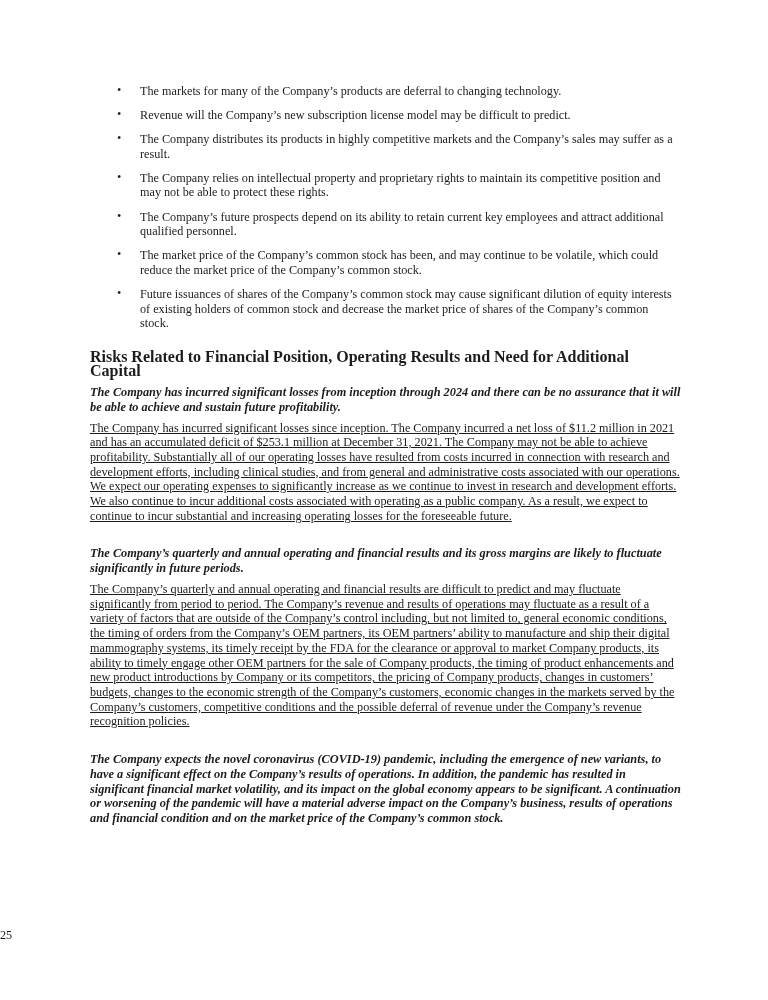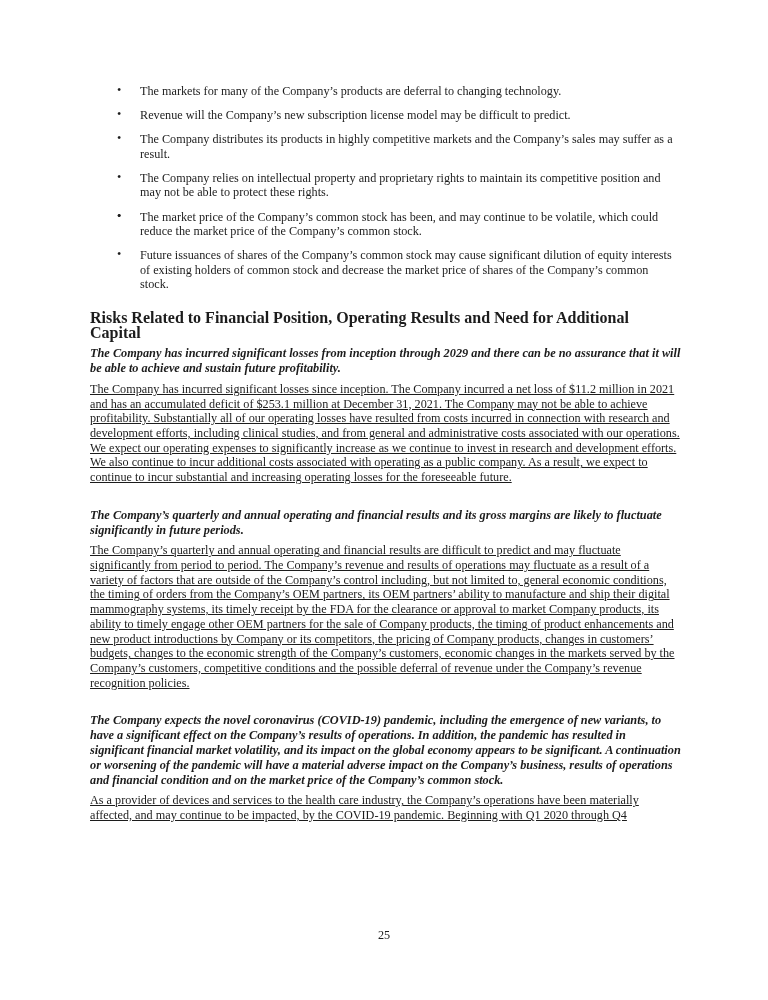--- a/index.html
+++ b/index.html
@@ -57,48 +57,46 @@
     font-size: 12.2px;
     line-height: 14.7px;
     margin-bottom: 6px;
     text-decoration: underline;
   }
   .page-number {
     position: absolute;
     top: 928px;
     left: 0;
     width: 100%;
-    text-align: center;
     font-size: 12.2px;
   }
 </style>
 </head>
 <body>
 
 <div class="page">
   <div class="content">
 
     <ul class="bullet-list">
       <li><span class="marker">•</span><span>The markets for many of the Company’s products are deferral to changing technology.</span></li>
       <li><span class="marker">•</span><span>Revenue will the Company’s new subscription license model may be difficult to predict.</span></li>
       <li><span class="marker">•</span><span>The Company distributes its products in highly competitive markets and the Company’s sales may suffer as a result.</span></li>
       <li><span class="marker">•</span><span>The Company relies on intellectual property and proprietary rights to maintain its competitive position and may not be able to protect these rights.</span></li>
-      <li><span class="marker">•</span></li>
+      <li><span class="marker">•</span><span>The Company’s future prospects depend on its ability to retain current key employees and attract additional qualified personnel.</span></li>
       <li><span class="marker">•</span><span>The market price of the Company’s common stock has been, and may continue to be volatile, which could reduce the market price of the Company’s common stock.</span></li>
       <li><span class="marker">•</span><span>Future issuances of shares of the Company’s common stock may cause significant dilution of equity interests of existing holders of common stock and decrease the market price of shares of the Company’s common stock.</span></li>
     </ul>
 
     <h2 class="sec-heading">Risks Related to Financial Position, Operating Results and Need for Additional Capital</h2>
 
-    <p class="lead">The Company has incurred significant losses from inception through 2029 and there can be no assurance that it will be able to achieve and sustain future profitability.</p>
+    <p class="lead">The Company has incurred significant losses from inception through 2024 and there can be no assurance that it will be able to achieve and sustain future profitability.</p>
     <p class="body">The Company has incurred significant losses since inception. The Company incurred a net loss of $11.2 million in 2021 and has an accumulated deficit of $253.1 million at December 31, 2021. The Company may not be able to achieve profitability. Substantially all of our operating losses have resulted from costs incurred in connection with research and development efforts, including clinical studies, and from general and administrative costs associated with our operations. We expect our operating expenses to significantly increase as we continue to invest in research and development efforts. We also continue to incur additional costs associated with operating as a public company. As a result, we expect to continue to incur substantial and increasing operating losses for the foreseeable future.</p>
 
     <p class="lead">The Company’s quarterly and annual operating and financial results and its gross margins are likely to fluctuate significantly in future periods.</p>
     <p class="body">The Company’s quarterly and annual operating and financial results are difficult to predict and may fluctuate significantly from period to period. The Company’s revenue and results of operations may fluctuate as a result of a variety of factors that are outside of the Company’s control including, but not limited to, general economic conditions, the timing of orders from the Company’s OEM partners, its OEM partners’ ability to manufacture and ship their digital mammography systems, its timely receipt by the FDA for the clearance or approval to market Company products, its ability to timely engage other OEM partners for the sale of Company products, the timing of product enhancements and new product introductions by Company or its competitors, the pricing of Company products, changes in customers’ budgets, changes to the economic strength of the Company’s customers, economic changes in the markets served by the Company’s customers, competitive conditions and the possible deferral of revenue under the Company’s revenue recognition policies.</p>
 
 
     <p class="lead">The Company expects the novel coronavirus (COVID-19) pandemic, including the emergence of new variants, to have a significant effect on the Company’s results of operations. In addition, the pandemic has resulted in significant financial market volatility, and its impact on the global economy appears to be significant. A continuation or worsening of the pandemic will have a material adverse impact on the Company’s business, results of operations and financial condition and on the market price of the Company’s common stock.</p>
-    <p class="body">As a provider of devices and services to the health care industry, the Company’s operations have been materially affected, and may continue to be impacted, by the COVID-19 pandemic. Beginning with Q1 2020 through Q4</p>
 
   </div>
 
   <div class="page-number">25</div>
 </div>
 
 </body></html>

